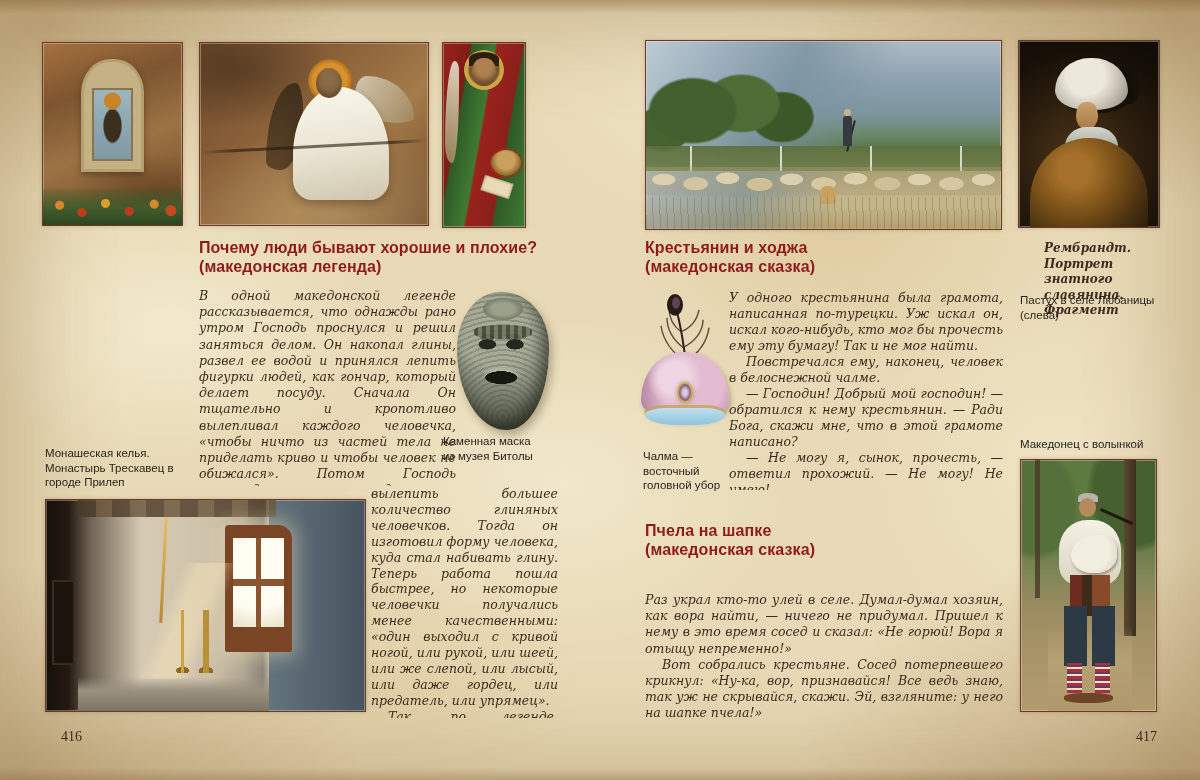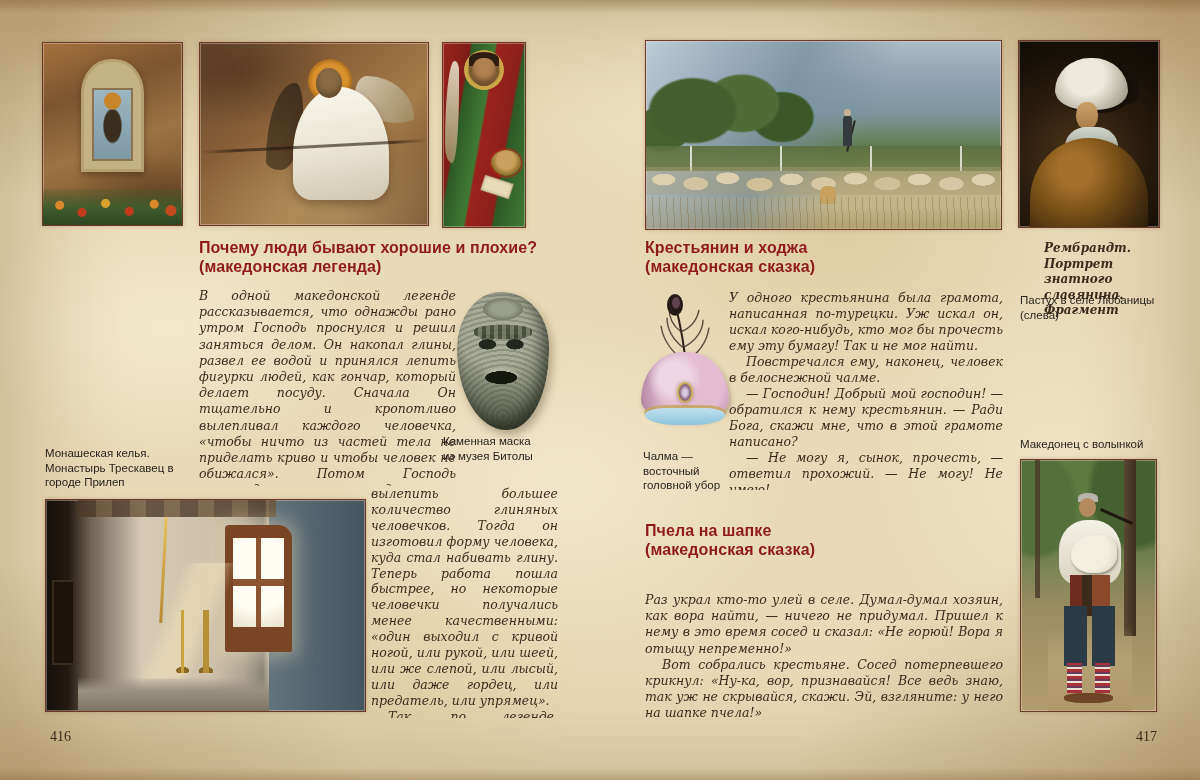--- a/index.html
+++ b/index.html
@@ -319,21 +319,21 @@
     <div class="layer cl-candles"></div>
     <div class="layer cl-iconb"></div>
     <div class="layer cl-sill"></div>
   </div>
 
   <div class="abs body-text" style="left:371px;top:486px;width:187px;height:232px;overflow:hidden;line-height:15.9px;">
     <p>вылепить большее количество глиняных человечков. Тогда он изготовил форму человека, куда стал набивать глину. Теперь работа пошла быстрее, но некоторые человечки получались менее качественными: «один выходил с кривой ногой, или рукой, или шеей, или же слепой, или лысый, или даже гордец, или предатель, или упрямец».</p>
     <p class="ind">Так, по легенде, появились на земле хорошие и плохие люди: первых Господь делал вручную, вторых — при помощи формы.</p>
   </div>
 
-  <div class="abs pagenum" style="left:50px;top:729px;">416</div>
+  <div class="abs pagenum" style="left:61px;top:729px;">416</div>
 </div>
 
 <div class="abs" style="left:600px;top:0;width:600px;height:780px;">
 
   <div class="photo art-sheep" style="left:45px;top:40px;width:357px;height:190px;">
     <div class="layer sh-trees"></div>
     <div class="layer sh-vines"></div>
     <div class="layer sh-flock"></div>
     <div class="layer sh-staff"></div>
     <div class="layer sh-man"></div>

